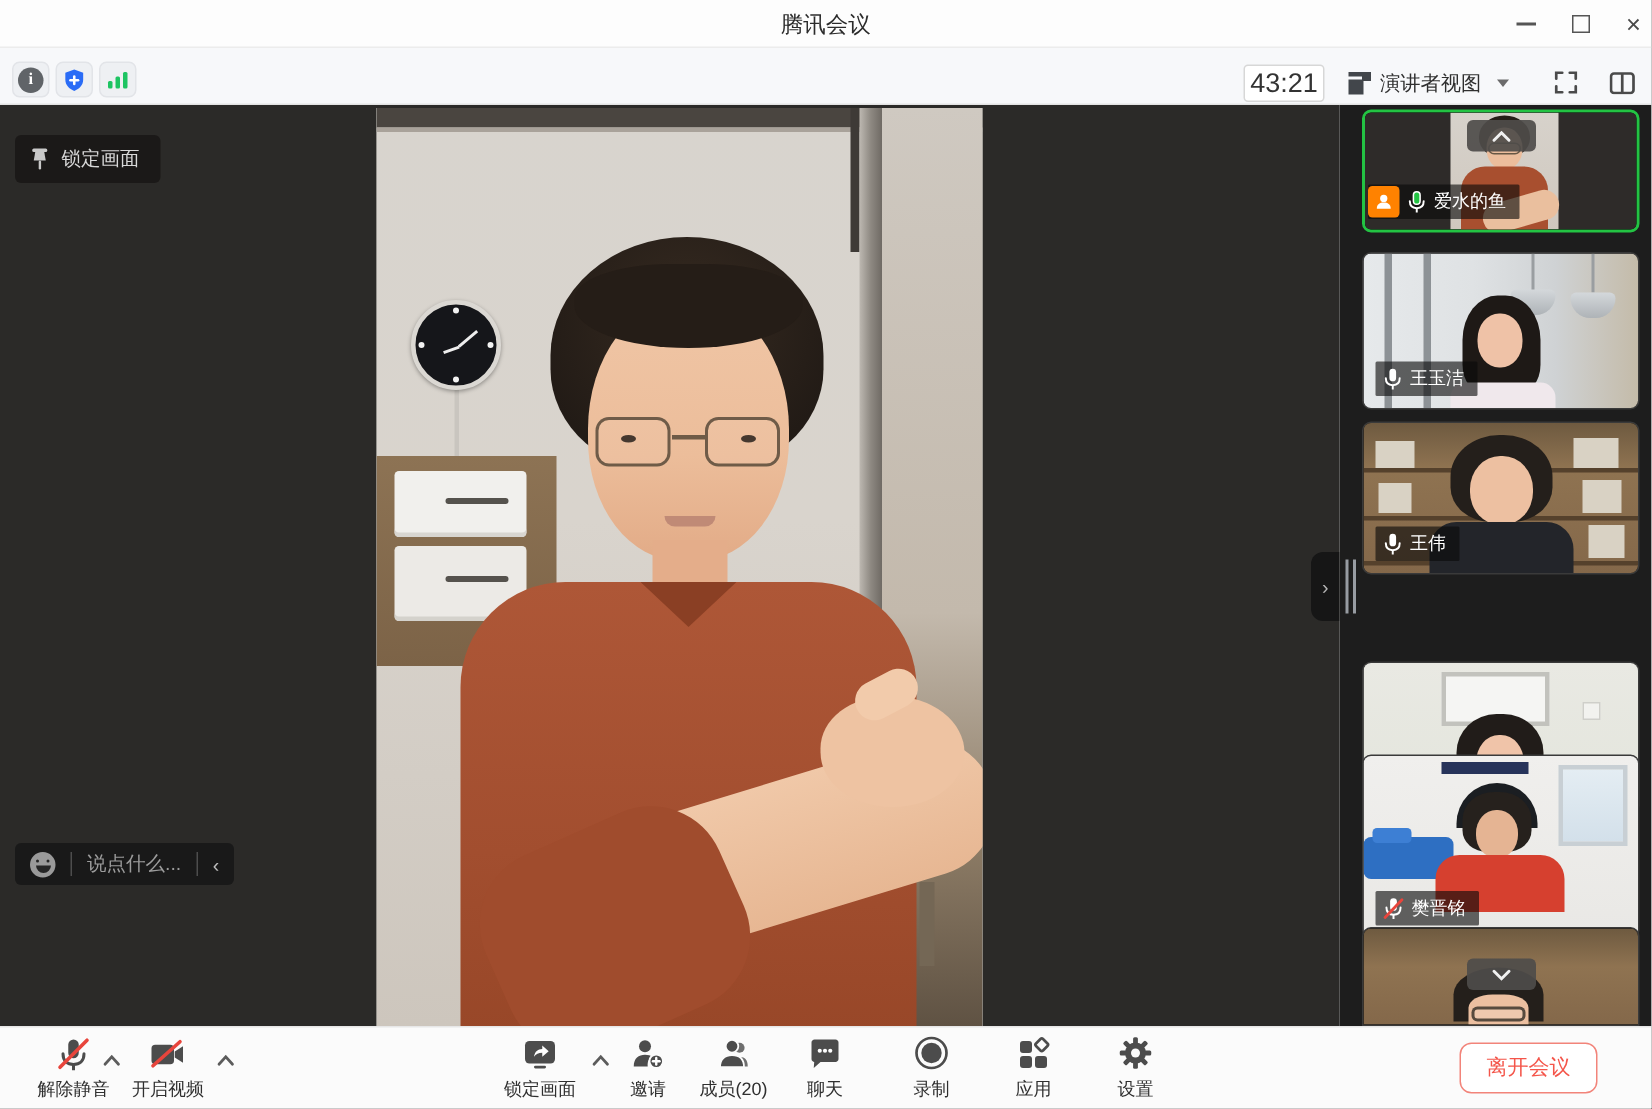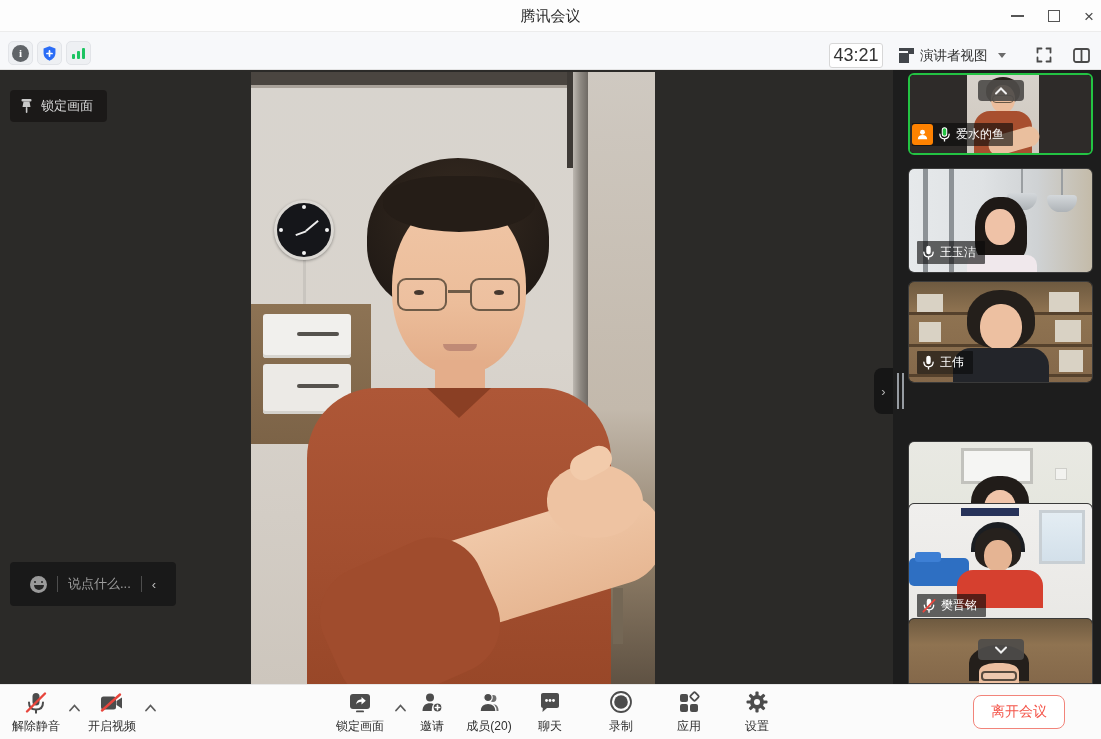--- a/index.html
+++ b/index.html
@@ -65,22 +65,22 @@
   .mv-neck{left:184px;top:288px;width:50px;height:42px;background:#e4ad8a;}
   .mv-torso{left:56px;top:316px;width:304px;height:300px;border-radius:70px 70px 0 0;background:linear-gradient(180deg,#ae5737 0%,#a24e2f 60%,#984728 100%);}
   .mv-collar{left:176px;top:316px;width:64px;height:30px;clip-path:polygon(0 0,100% 0,50% 100%);background:#8a3f24;}
   .mv-arm{left:148px;top:446px;width:268px;height:92px;border-radius:48px;background:linear-gradient(180deg,#f0c8a8,#e7b793);transform:rotate(-17deg);}
   .mv-hand{left:296px;top:392px;width:96px;height:74px;border-radius:48% 52% 50% 50%;background:#eec3a2;}
   .mv-finger{left:318px;top:378px;width:44px;height:26px;border-radius:14px;background:#f2cbab;transform:rotate(-28deg);}
   .mv-sleeve{left:74px;top:478px;width:170px;height:140px;border-radius:50px;background:#a04c2d;transform:rotate(-24deg);}
 
   .lock-btn{left:10px;top:20px;height:32px;display:flex;align-items:center;gap:8px;padding:0 14px 0 10px;
             background:rgba(24,22,21,.82);border-radius:4px;color:#d8d8d8;font-size:13px;}
-  .chat-pill{left:10px;top:492px;height:44px;display:flex;align-items:center;background:rgba(22,22,22,.85);
-             border-radius:4px;padding:0 20px;color:#9c9c9c;font-size:13px;}
+  .chat-pill{left:10px;top:492px;height:28px;display:flex;align-items:center;background:rgba(22,22,22,.85);
+             border-radius:4px;padding:0 10px;color:#9c9c9c;font-size:13px;}
   .pill-div{width:1px;height:16px;background:#4d4d4d;margin:0 10px;}
   .smiley{position:relative;width:17px;height:17px;border-radius:50%;background:#9a9a9a;}
   .smiley .e{position:absolute;top:5px;width:2.6px;height:2.6px;border-radius:50%;background:#252525;}
   .smiley .m{position:absolute;left:3.5px;top:9px;width:10px;height:5px;border-radius:0 0 10px 10px;background:#252525;}
   .expand-tab{right:0;top:298px;width:19px;height:46px;background:#161616;border-radius:8px 0 0 8px;
               display:flex;align-items:center;justify-content:center;color:#b5b5b5;font-size:13px;}
 
   
   .sidebar{left:893px;top:70px;width:208px;height:614px;background:#1d1d1d;}
   .drag-knob{left:3px;top:302px;width:8px;height:38px;display:flex;gap:3px;align-items:center;justify-content:center;}
@@ -409,21 +409,21 @@
       <div class="chev-pill" style="top:20px;">
         <svg width="14" height="8" viewBox="0 0 14 8">
           <polyline points="2,1.5 7,6.5 12,1.5" fill="none" stroke="#f0f0f0" stroke-width="2" stroke-linecap="round"></polyline>
         </svg>
       </div>
     </div>
   </div>
 
   <div class="abs footer">
 
-    <div class="f-item" style="left:8px;width:56px;">
+    <div class="f-item" style="left:21px;width:56px;">
       <span class="f-ic">
         <svg width="26" height="26" viewBox="0 0 26 26">
           <rect x="9.5" y="3" width="7" height="12.5" rx="3.5" fill="#4c4c4c"></rect>
           <path d="M6 12.5 C6 17.5 9 19.6 13 19.6 C17 19.6 20 17.5 20 12.5" fill="none" stroke="#4c4c4c" stroke-width="2" stroke-linecap="round"></path>
           <line x1="13" y1="19.8" x2="13" y2="23.5" stroke="#4c4c4c" stroke-width="2"></line>
           <line x1="4" y1="21.5" x2="22" y2="3.5" stroke="#e8453c" stroke-width="2.4" stroke-linecap="round"></line>
         </svg>
       </span>
       <span>解除静音</span>
     </div>

